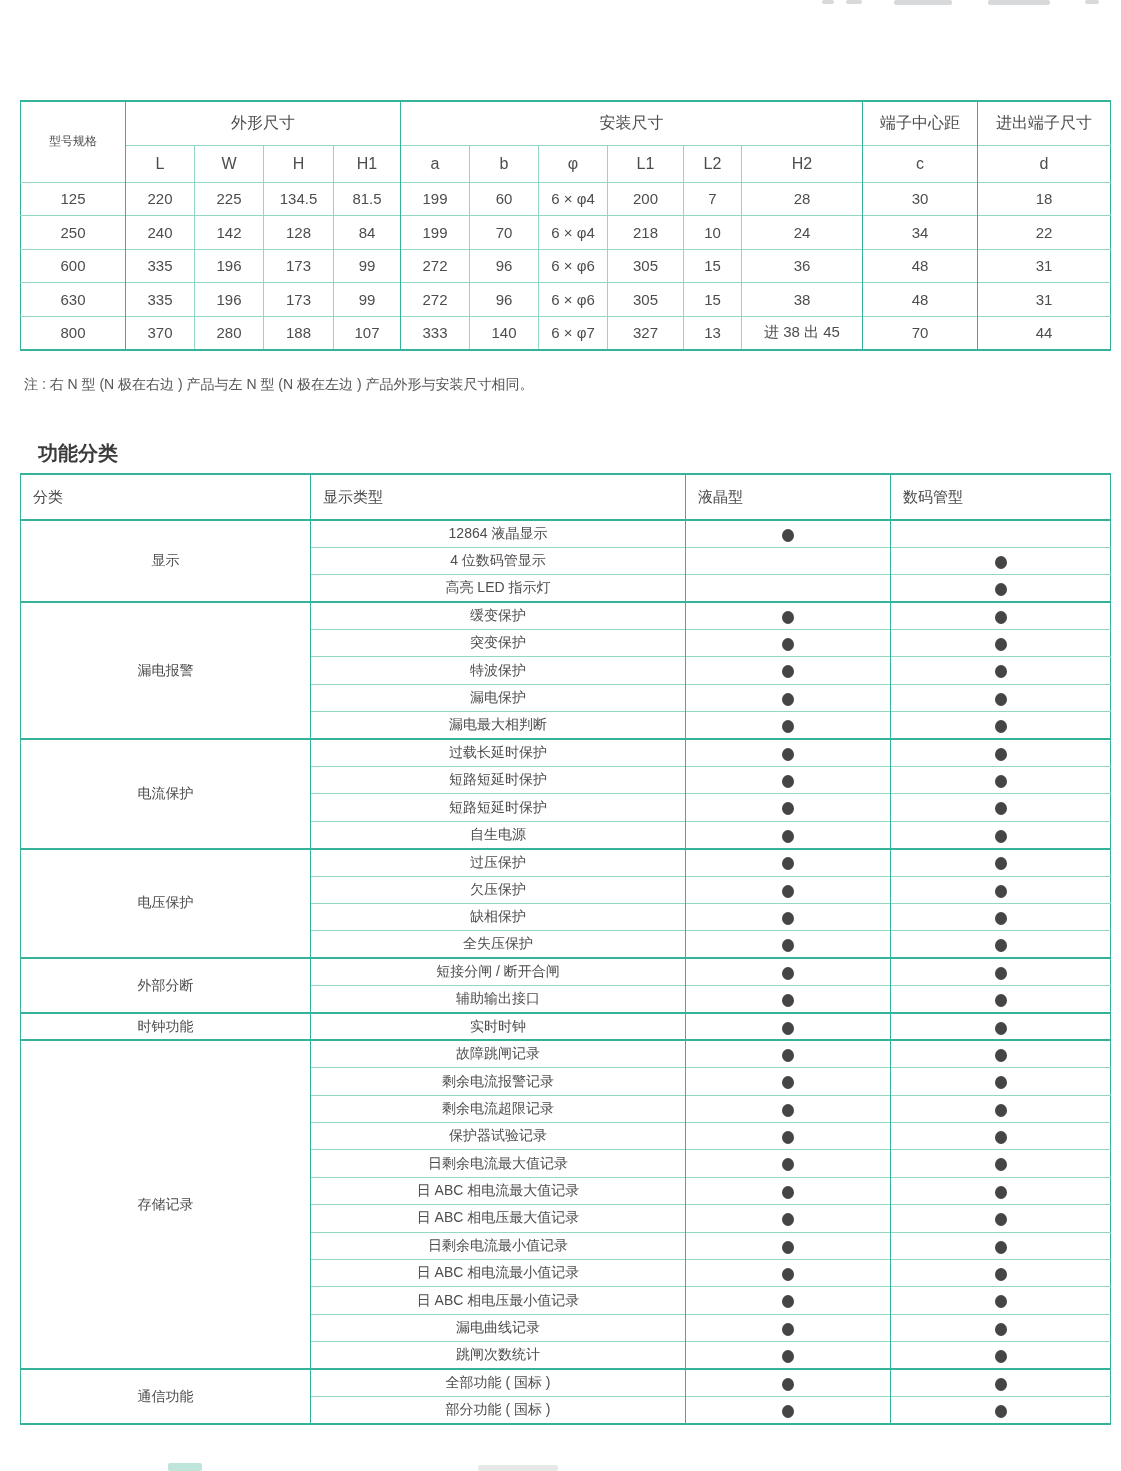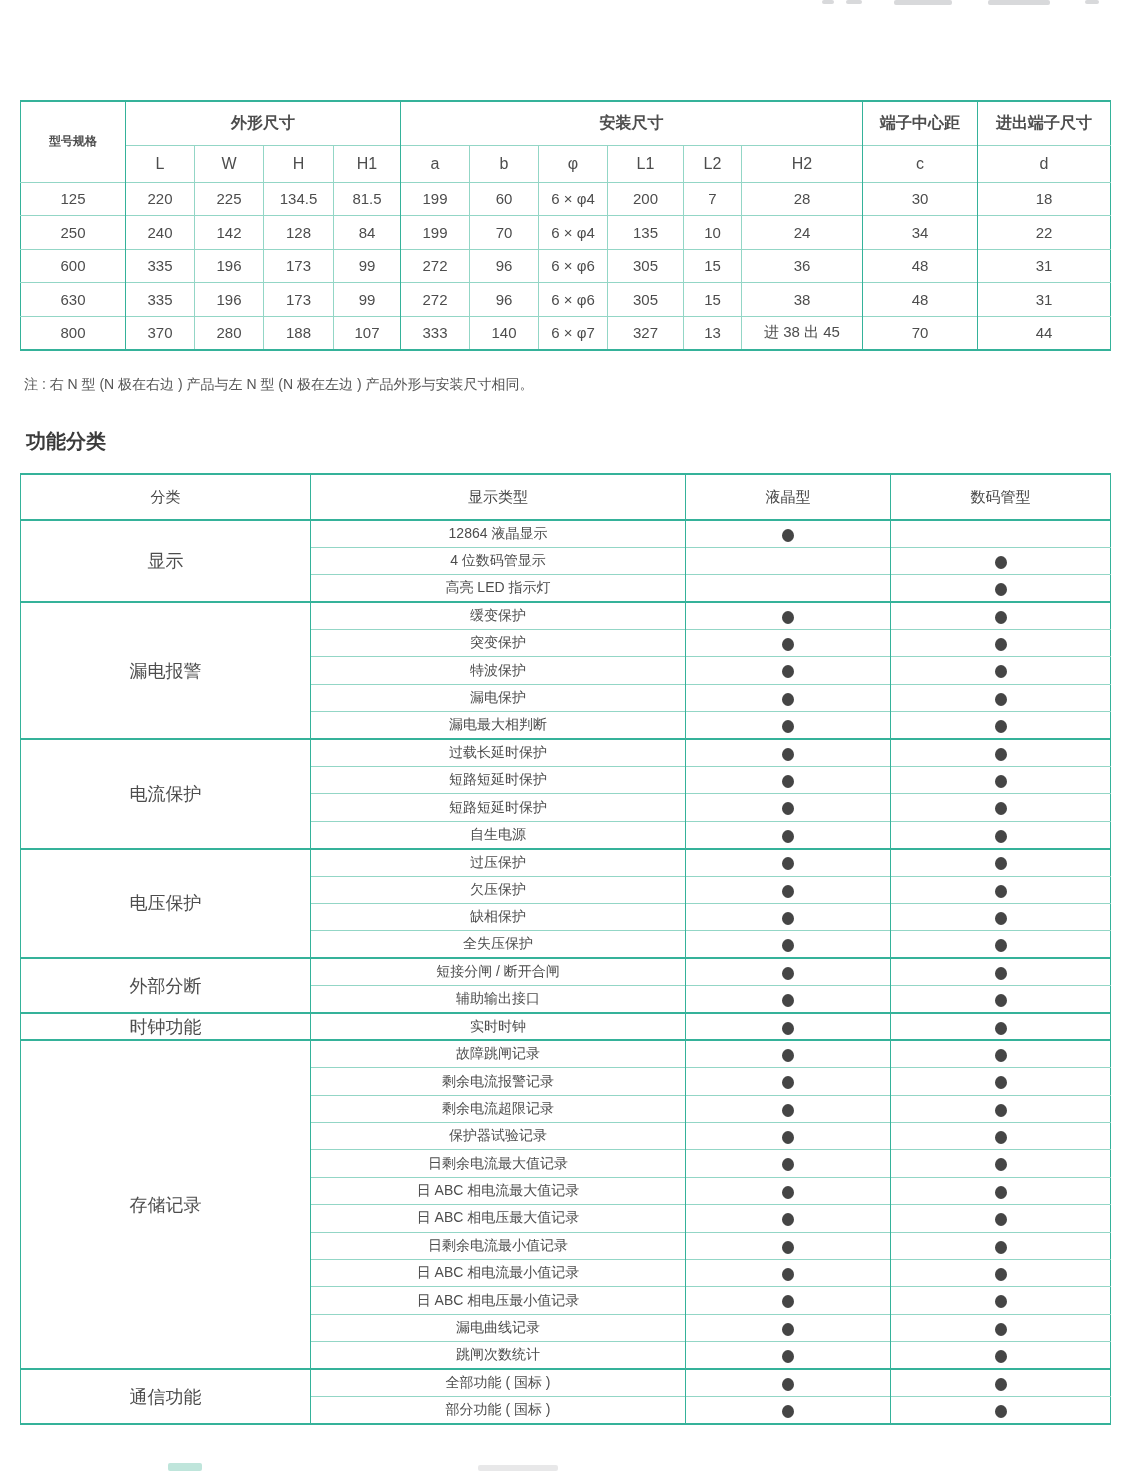--- a/index.html
+++ b/index.html
@@ -18,44 +18,44 @@
   table{border-collapse:collapse;table-layout:fixed;}
   .dim-table{
     position:absolute;left:20px;top:100px;width:1090px;
     border:1px solid var(--accent-teal);
     border-top-width:2px;border-bottom-width:2px;
   }
   .dim-table th,.dim-table td{
     padding:0;text-align:center;vertical-align:middle;
     font-weight:normal;color:var(--text);overflow:hidden;white-space:nowrap;
   }
-  .dim-table thead .grp th{height:44px;font-size:16px;font-weight:bold;}
+  .dim-table thead .grp th{height:44px;font-size:16px;}
   .dim-table thead .sub th{height:37px;font-size:16px;border-top:1px solid var(--grid-light);}
   .dim-table thead th[rowspan]{font-size:12px;}
   .dim-table tbody td{height:33.5px;font-size:15px;border-top:1px solid var(--grid-light);}
   .dl{border-left:1px solid var(--accent-teal);}
   .ll{border-left:1px solid var(--grid-light);}
   
   .note{position:absolute;left:24px;top:376px;font-size:14px;color:#555555;margin:0;}
-  .section-title{position:absolute;left:22px;top:424px;font-size:20px;font-weight:bold;color:#3b3b3b;margin:4px;}
+  .section-title{position:absolute;left:22px;top:424px;font-size:20px;font-weight:bold;color:#3b3b3b;margin:16px;}
   
   .func-table{
     position:absolute;left:20px;top:473px;width:1090px;
     border:1px solid var(--accent-teal);
     border-top-width:2px;border-bottom-width:2px;
   }
   .func-table th{
     height:46px;padding:12px;font-size:15px;font-weight:normal;
-    text-align:center;vertical-align:middle;color:#474747;
+    text-align:left;vertical-align:middle;color:#474747;
   }
   .func-table td{
     height:27.4px;padding:0;font-size:14px;text-align:center;vertical-align:middle;
     color:var(--text);border-top:1px solid var(--grid-light);overflow:hidden;white-space:nowrap;
   }
-  .func-table td.cat{font-size:18px;}
+  .func-table td.cat{font-size:14px;}
   .gt{border-top:2px solid var(--accent-teal) !important;}
   .dot{
     display:inline-block;width:12px;height:13px;border-radius:50%;
     background:var(--dot);vertical-align:middle;
   }
   
   .artifact{position:absolute;border-radius:2px;}
   .a-gray{background:#d8d9db;}
   .a-teal{background:#bfe5db;}
 </style>
@@ -125,21 +125,21 @@
       </tr>
       <tr>
         <td>250</td>
         <td class="dl">240</td>
         <td class="ll">142</td>
         <td class="ll">128</td>
         <td class="ll">84</td>
         <td class="dl">199</td>
         <td class="ll">70</td>
         <td class="ll">6 × φ4</td>
-        <td class="ll">135</td>
+        <td class="ll">218</td>
         <td class="ll">10</td>
         <td class="ll">24</td>
         <td class="dl">34</td>
         <td class="dl">22</td>
       </tr>
       <tr>
         <td>600</td>
         <td class="dl">335</td>
         <td class="ll">196</td>
         <td class="ll">173</td>

